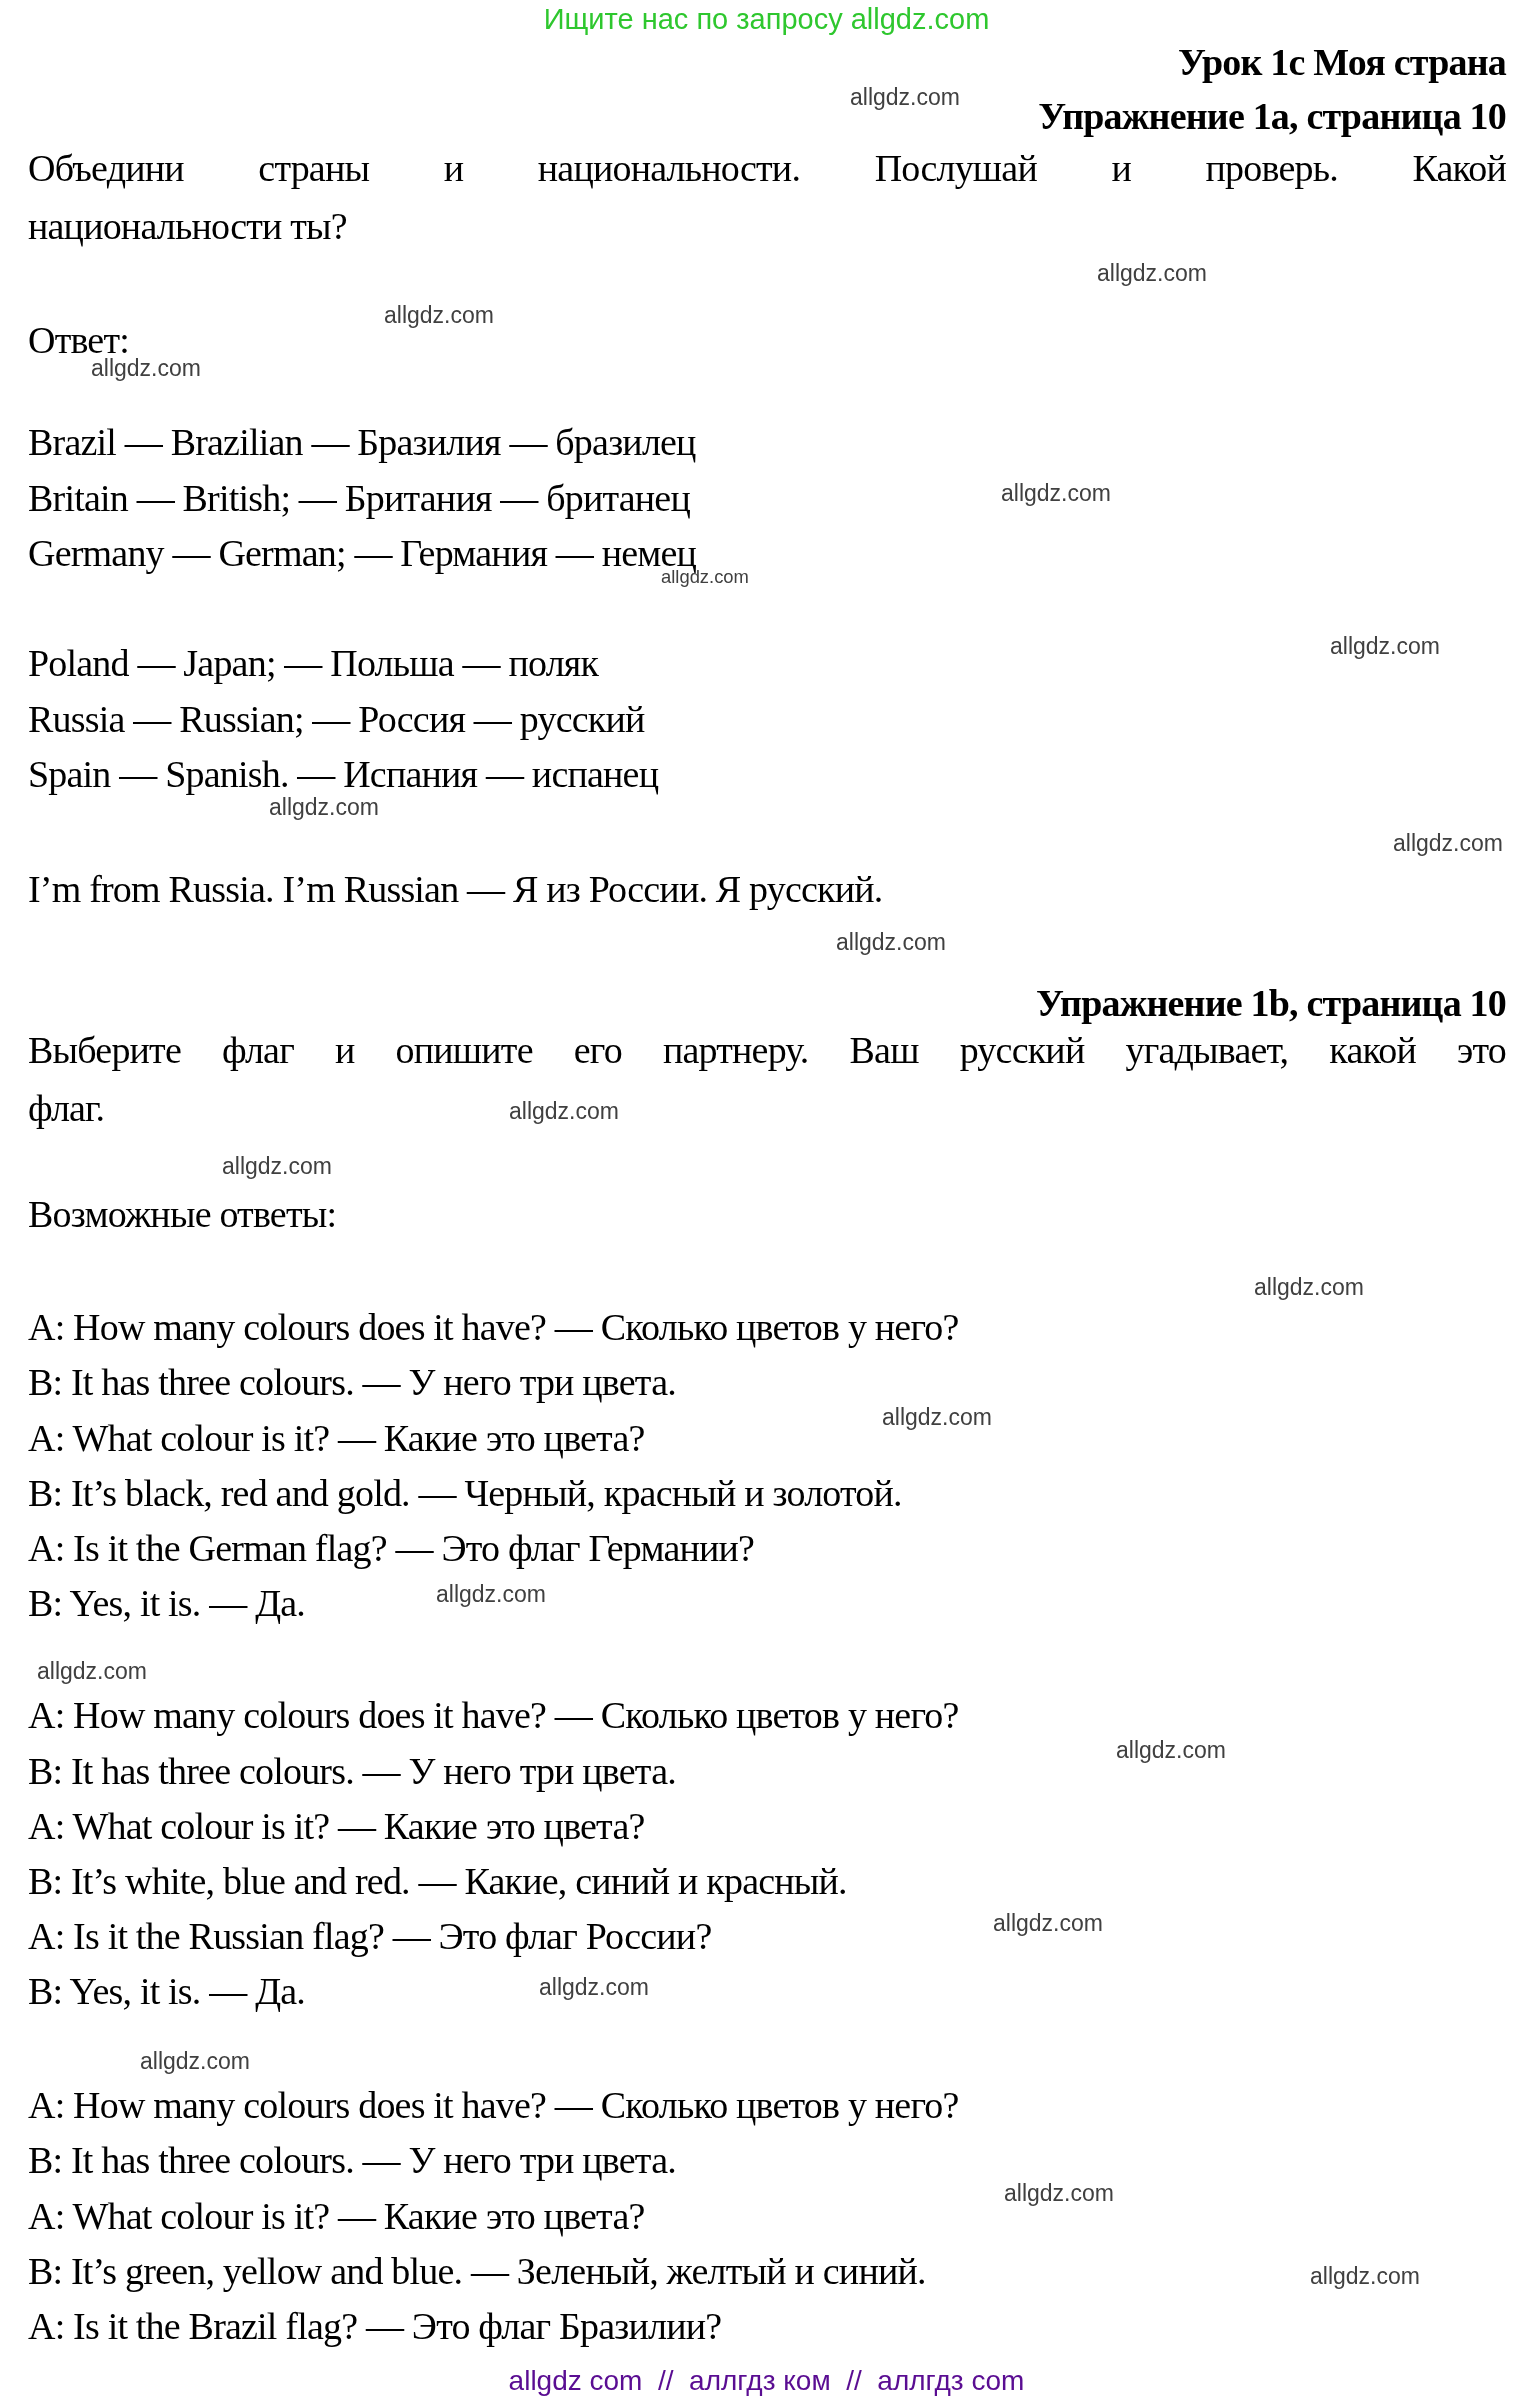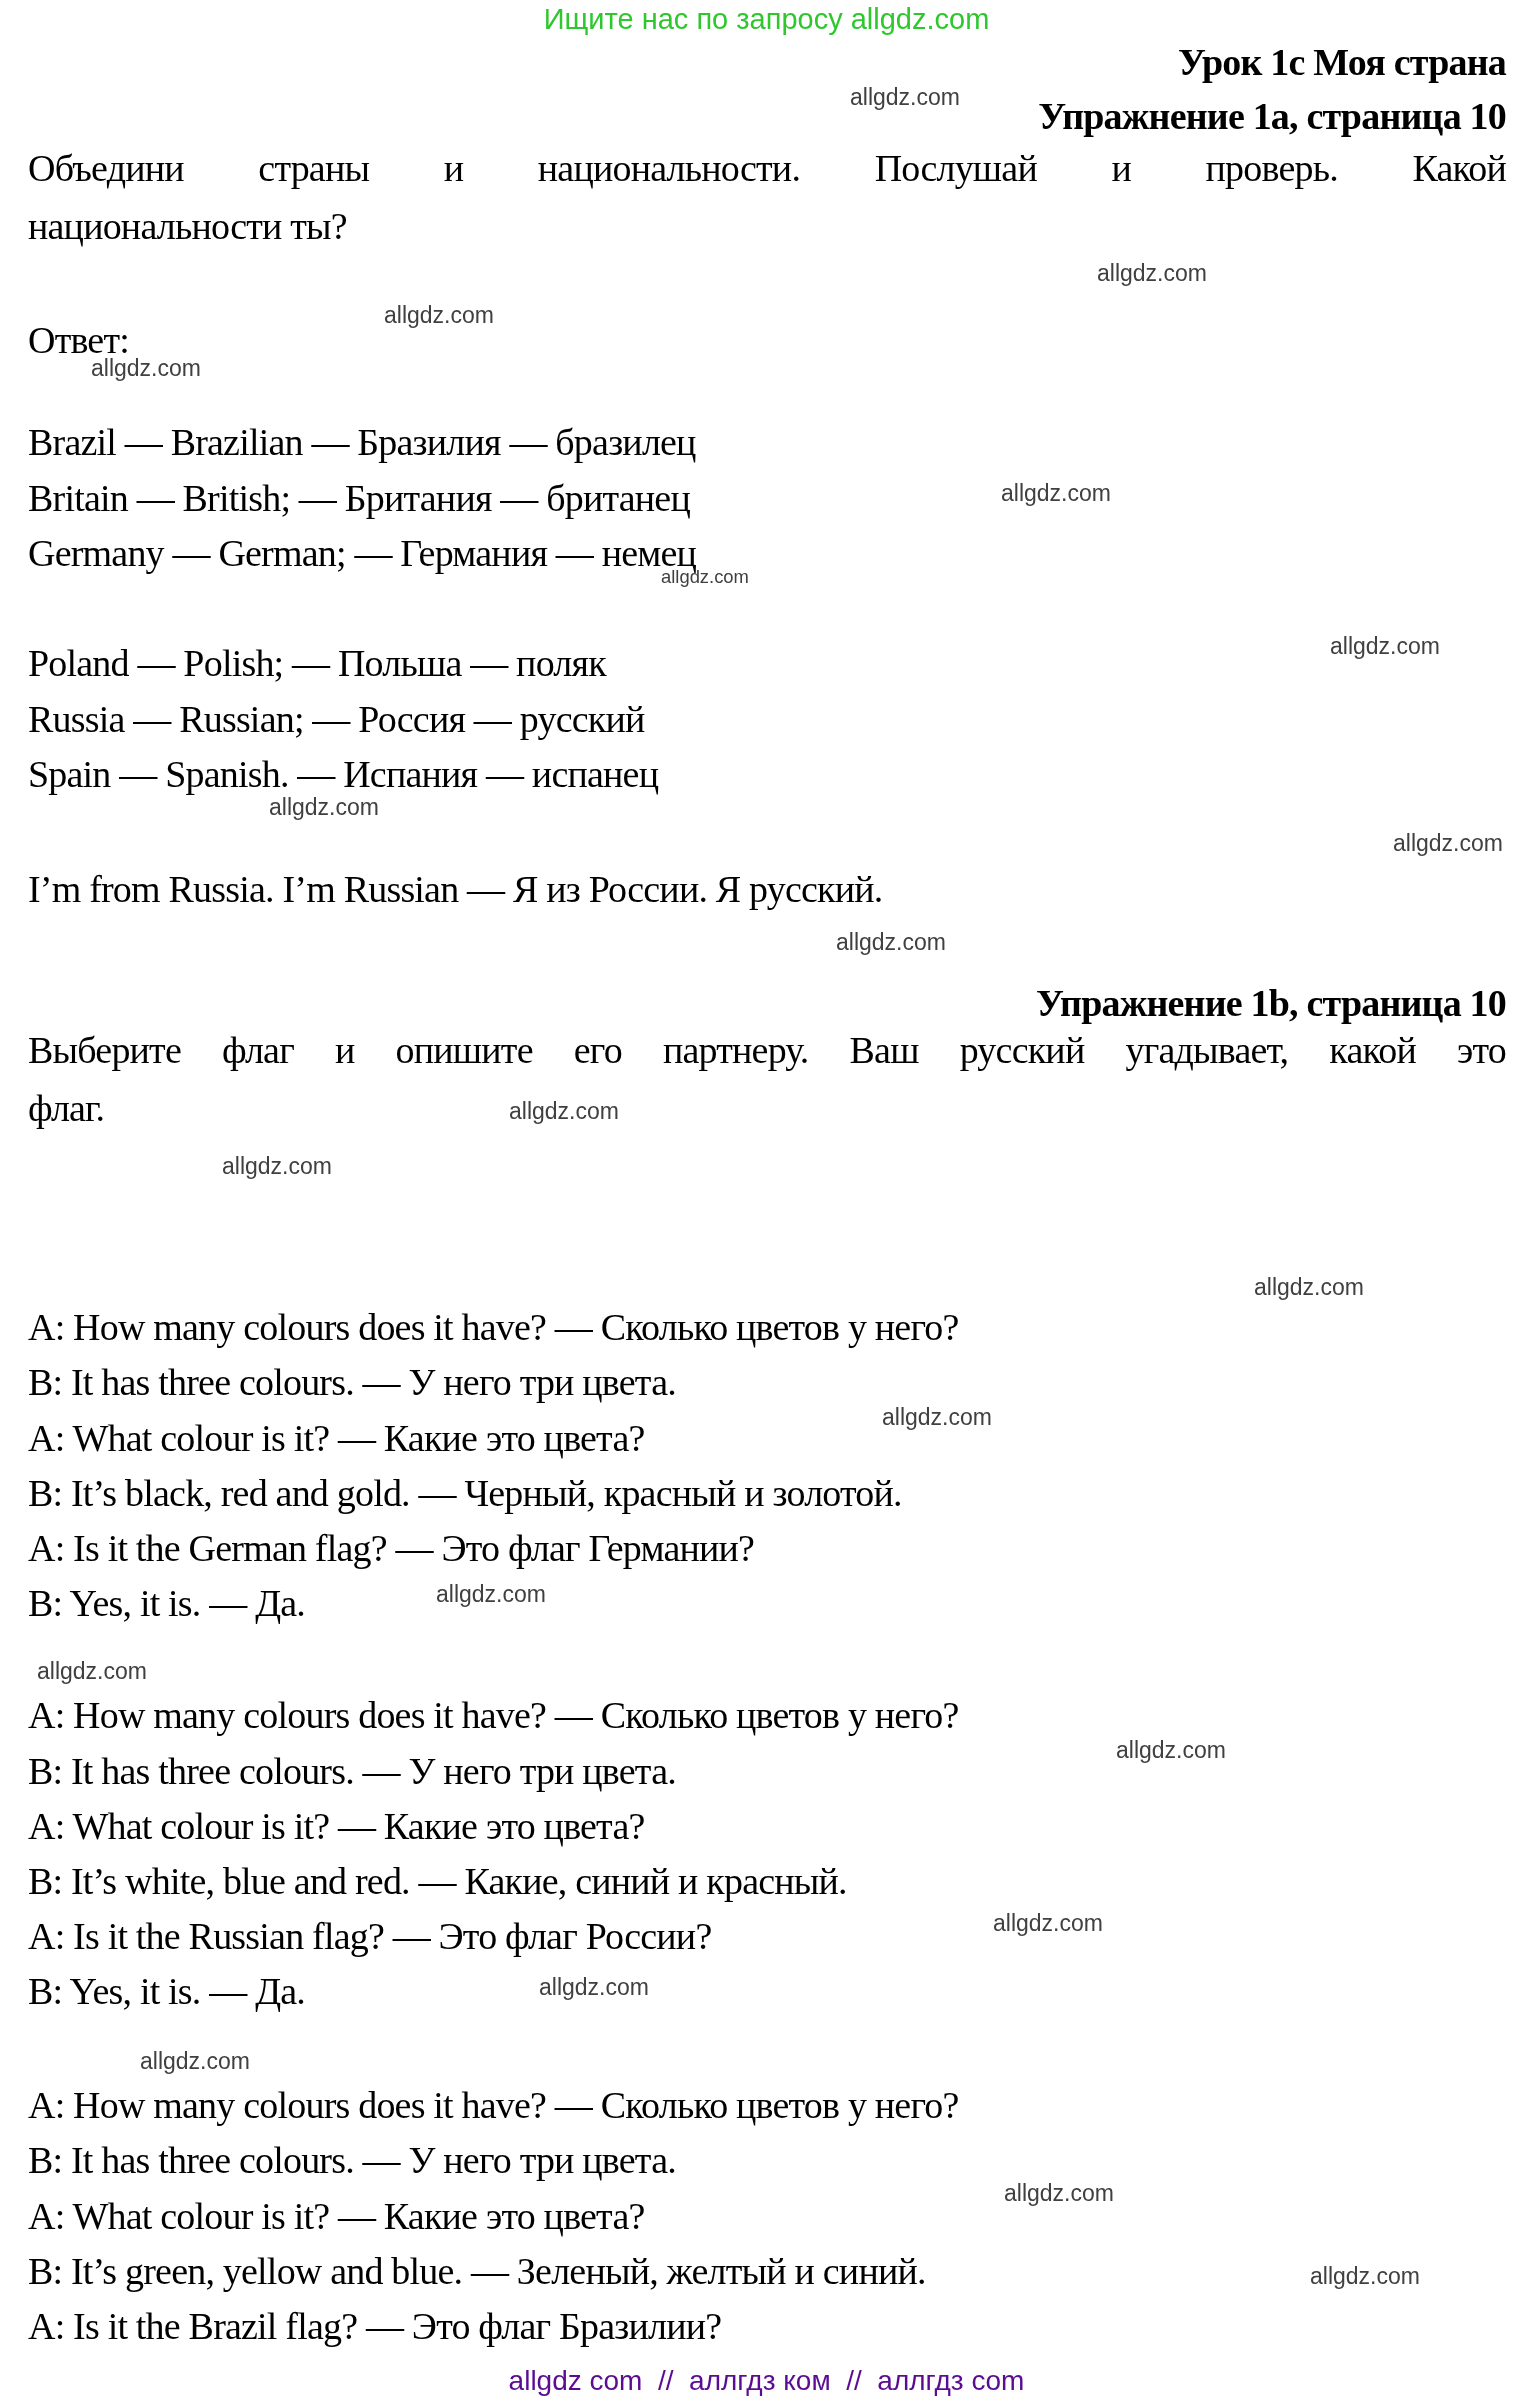--- a/index.html
+++ b/index.html
@@ -67,30 +67,31 @@
   <div class="line bold" style="top:94px">Упражнение 1а, страница 10</div>
 
   <div class="line just" style="top:146px">Объедини страны и национальности. Послушай и проверь. Какой</div>
   <div class="line" style="top:204px">национальности ты?</div>
 
   <div class="line" style="top:318px">Ответ:</div>
 
   <div class="line" style="top:420px">Brazil — Brazilian — Бразилия — бразилец</div>
   <div class="line" style="top:476px">Britain — British; — Британия — британец</div>
   <div class="line" style="top:531px">Germany — German; — Германия — немец</div>
-  <div class="line" style="top:641px">Poland — Polish; — Польша — поляк</div>
+  <div class="line" style="top:641px">Poland — Japan; — Польша — поляк</div>
   <div class="line" style="top:697px">Russia — Russian; — Россия — русский</div>
   <div class="line" style="top:752px">Spain — Spanish. — Испания — испанец</div>
 
   <div class="line" style="top:867px">I’m from Russia. I’m Russian — Я из России. Я русский.</div>
 
   <div class="line bold" style="top:981px">Упражнение 1b, страница 10</div>
   <div class="line just" style="top:1028px">Выберите флаг и опишите его партнеру. Ваш русский угадывает, какой это</div>
   <div class="line" style="top:1086px">флаг.</div>
 
+  <div class="line" style="top:1192px">Возможные ответы:</div>
 
   <div class="line" style="top:1305px">A: How many colours does it have? — Сколько цветов у него?</div>
   <div class="line" style="top:1360px">B: It has three colours. — У него три цвета.</div>
   <div class="line" style="top:1416px">A: What colour is it? — Какие это цвета?</div>
   <div class="line" style="top:1471px">B: It’s black, red and gold. — Черный, красный и золотой.</div>
   <div class="line" style="top:1526px">A: Is it the German flag? — Это флаг Германии?</div>
   <div class="line" style="top:1581px">B: Yes, it is. — Да.</div>
 
   <div class="line" style="top:1693px">A: How many colours does it have? — Сколько цветов у него?</div>
   <div class="line" style="top:1749px">B: It has three colours. — У него три цвета.</div>

